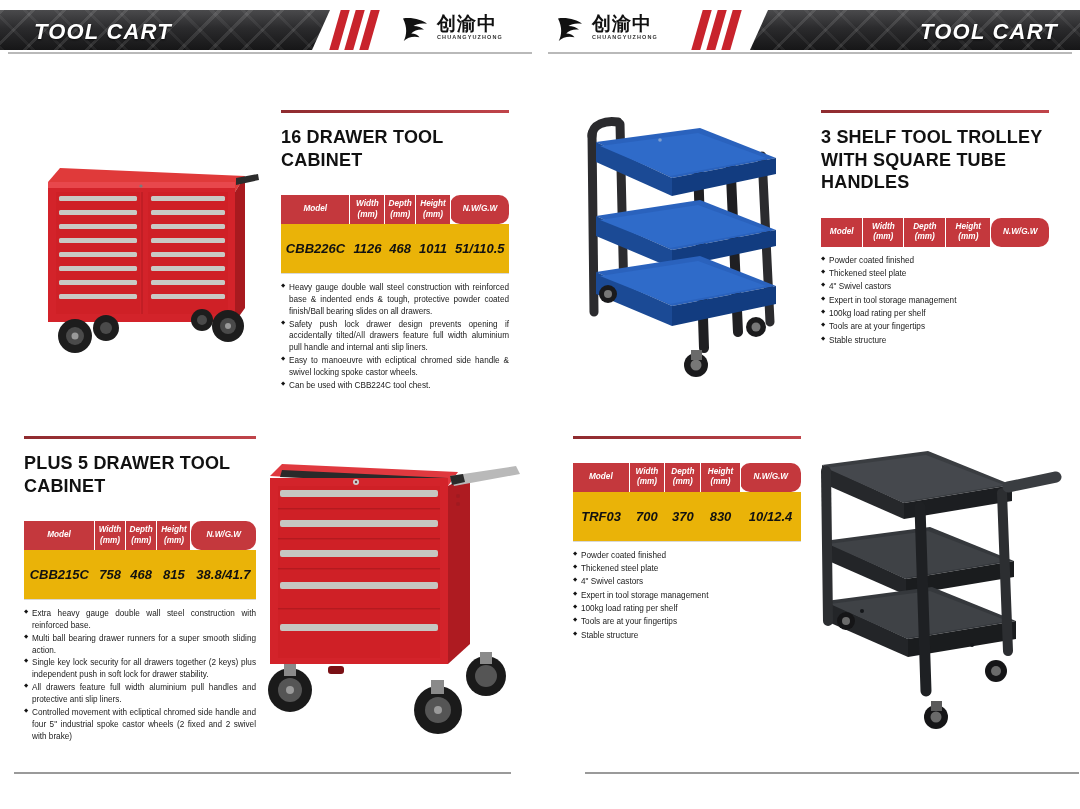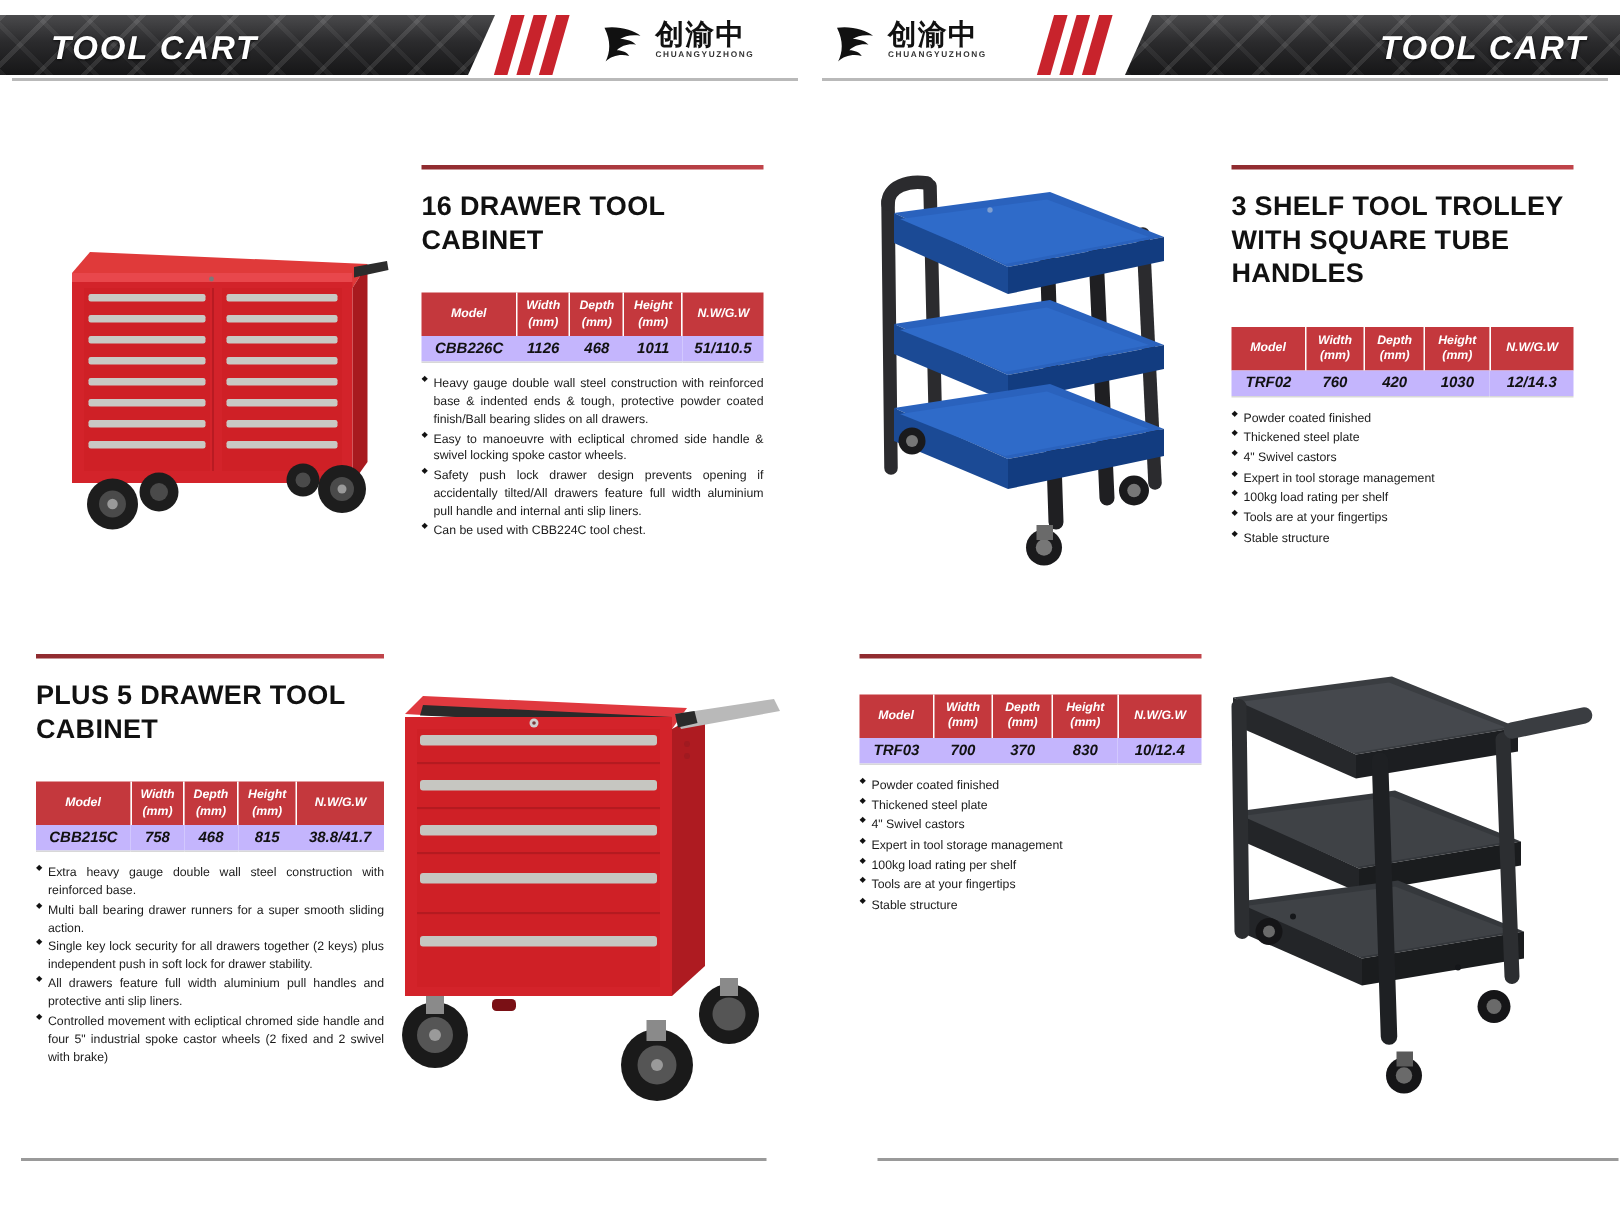--- a/index.html
+++ b/index.html
@@ -69,24 +69,24 @@
     border-collapse:collapse;margin-top:24px;width:100%;
     font-size:8.4px;background:#fff;font-style:italic;
   }
   table.spec th{
     background:#c4383d;color:#fff;font-weight:bold;
     padding:4px 2px;text-align:center;line-height:1.25;
     border-right:1px solid #fff;border-left:1px solid #fff;
     font-size:8.2px;
   }
   table.spec th:first-child{border-left:none;}
-  table.spec th:last-child{border-right:none;}
+  table.spec th:last-child{border-right:none;border-radius:10px;}
   table.spec td{
-    padding:3px 2px;text-align:center;color:#111;font-weight:bold;
-    font-size:10px;background:#c4b5fd;border-bottom:1px solid #d8d8d8;
+    padding:17px 2px;text-align:center;color:#111;font-weight:bold;
+    font-size:13px;background:#eab308;border-bottom:1px solid #d8d8d8;
   }
   .hsub{display:block;font-weight:bold;}
   .feat{margin-top:8px;font-size:8.2px;color:#1a1a1a;line-height:1.45;}
   .feat .li{
     text-align:justify;margin-bottom:1px;position:relative;padding-left:8px;
   }
   .feat .li:before{
     content:"\25C6";position:absolute;left:0;top:0;font-size:5.5px;color:#111;
   }
   .feat.compact .li{text-align:left;margin-bottom:1.5px;}
@@ -187,22 +187,22 @@
         <td>CBB226C</td>
         <td>1126</td>
         <td>468</td>
         <td>1011</td>
         <td>51/110.5</td>
       </tr>
     </tbody>
       </table>
     <div class="feat">
       <div class="li">Heavy gauge double wall steel construction with reinforced base &amp; indented ends &amp; tough, protective powder coated finish/Ball bearing slides on all drawers.</div>
+      <div class="li">Safety push lock drawer design prevents opening if accidentally tilted/All drawers feature full width aluminium pull handle and internal anti slip liners.</div>
       <div class="li">Easy to manoeuvre with ecliptical chromed side handle &amp; swivel locking spoke castor wheels.</div>
-      <div class="li">Safety push lock drawer design prevents opening if accidentally tilted/All drawers feature full width aluminium pull handle and internal anti slip liners.</div>
       <div class="li">Can be used with CBB224C tool chest.</div>
     </div>
   </div>
 
   <div class="blk" style="left:24px;top:436px;width:232px;">
     <div class="accent"></div>
     <div class="ptitle">PLUS 5 DRAWER TOOL CABINET</div>
     <table class="spec">
       <tbody>
           <tr>
@@ -341,27 +341,20 @@
     <div class="ptitle">3 SHELF TOOL TROLLEY WITH SQUARE TUBE HANDLES</div>
     <table class="spec">
       <tbody>
           <tr>
         <th><span>Model</span></th>
         <th><span>Width</span><span class="hsub">(mm)</span></th>
         <th><span>Depth</span><span class="hsub">(mm)</span></th>
         <th><span>Height</span><span class="hsub">(mm)</span></th>
         <th><span>N.W/G.W</span></th>
       </tr>
-      <tr>
-        <td>TRF02</td>
-        <td>760</td>
-        <td>420</td>
-        <td>1030</td>
-        <td>12/14.3</td>
-      </tr>
     </tbody>
       </table>
     <div class="feat compact">
       <div class="li">Powder coated finished</div>
       <div class="li">Thickened  steel plate</div>
       <div class="li">4" Swivel castors</div>
       <div class="li">Expert in tool storage management</div>
       <div class="li">100kg load rating per shelf</div>
       <div class="li">Tools are at your fingertips</div>
       <div class="li">Stable structure</div>

